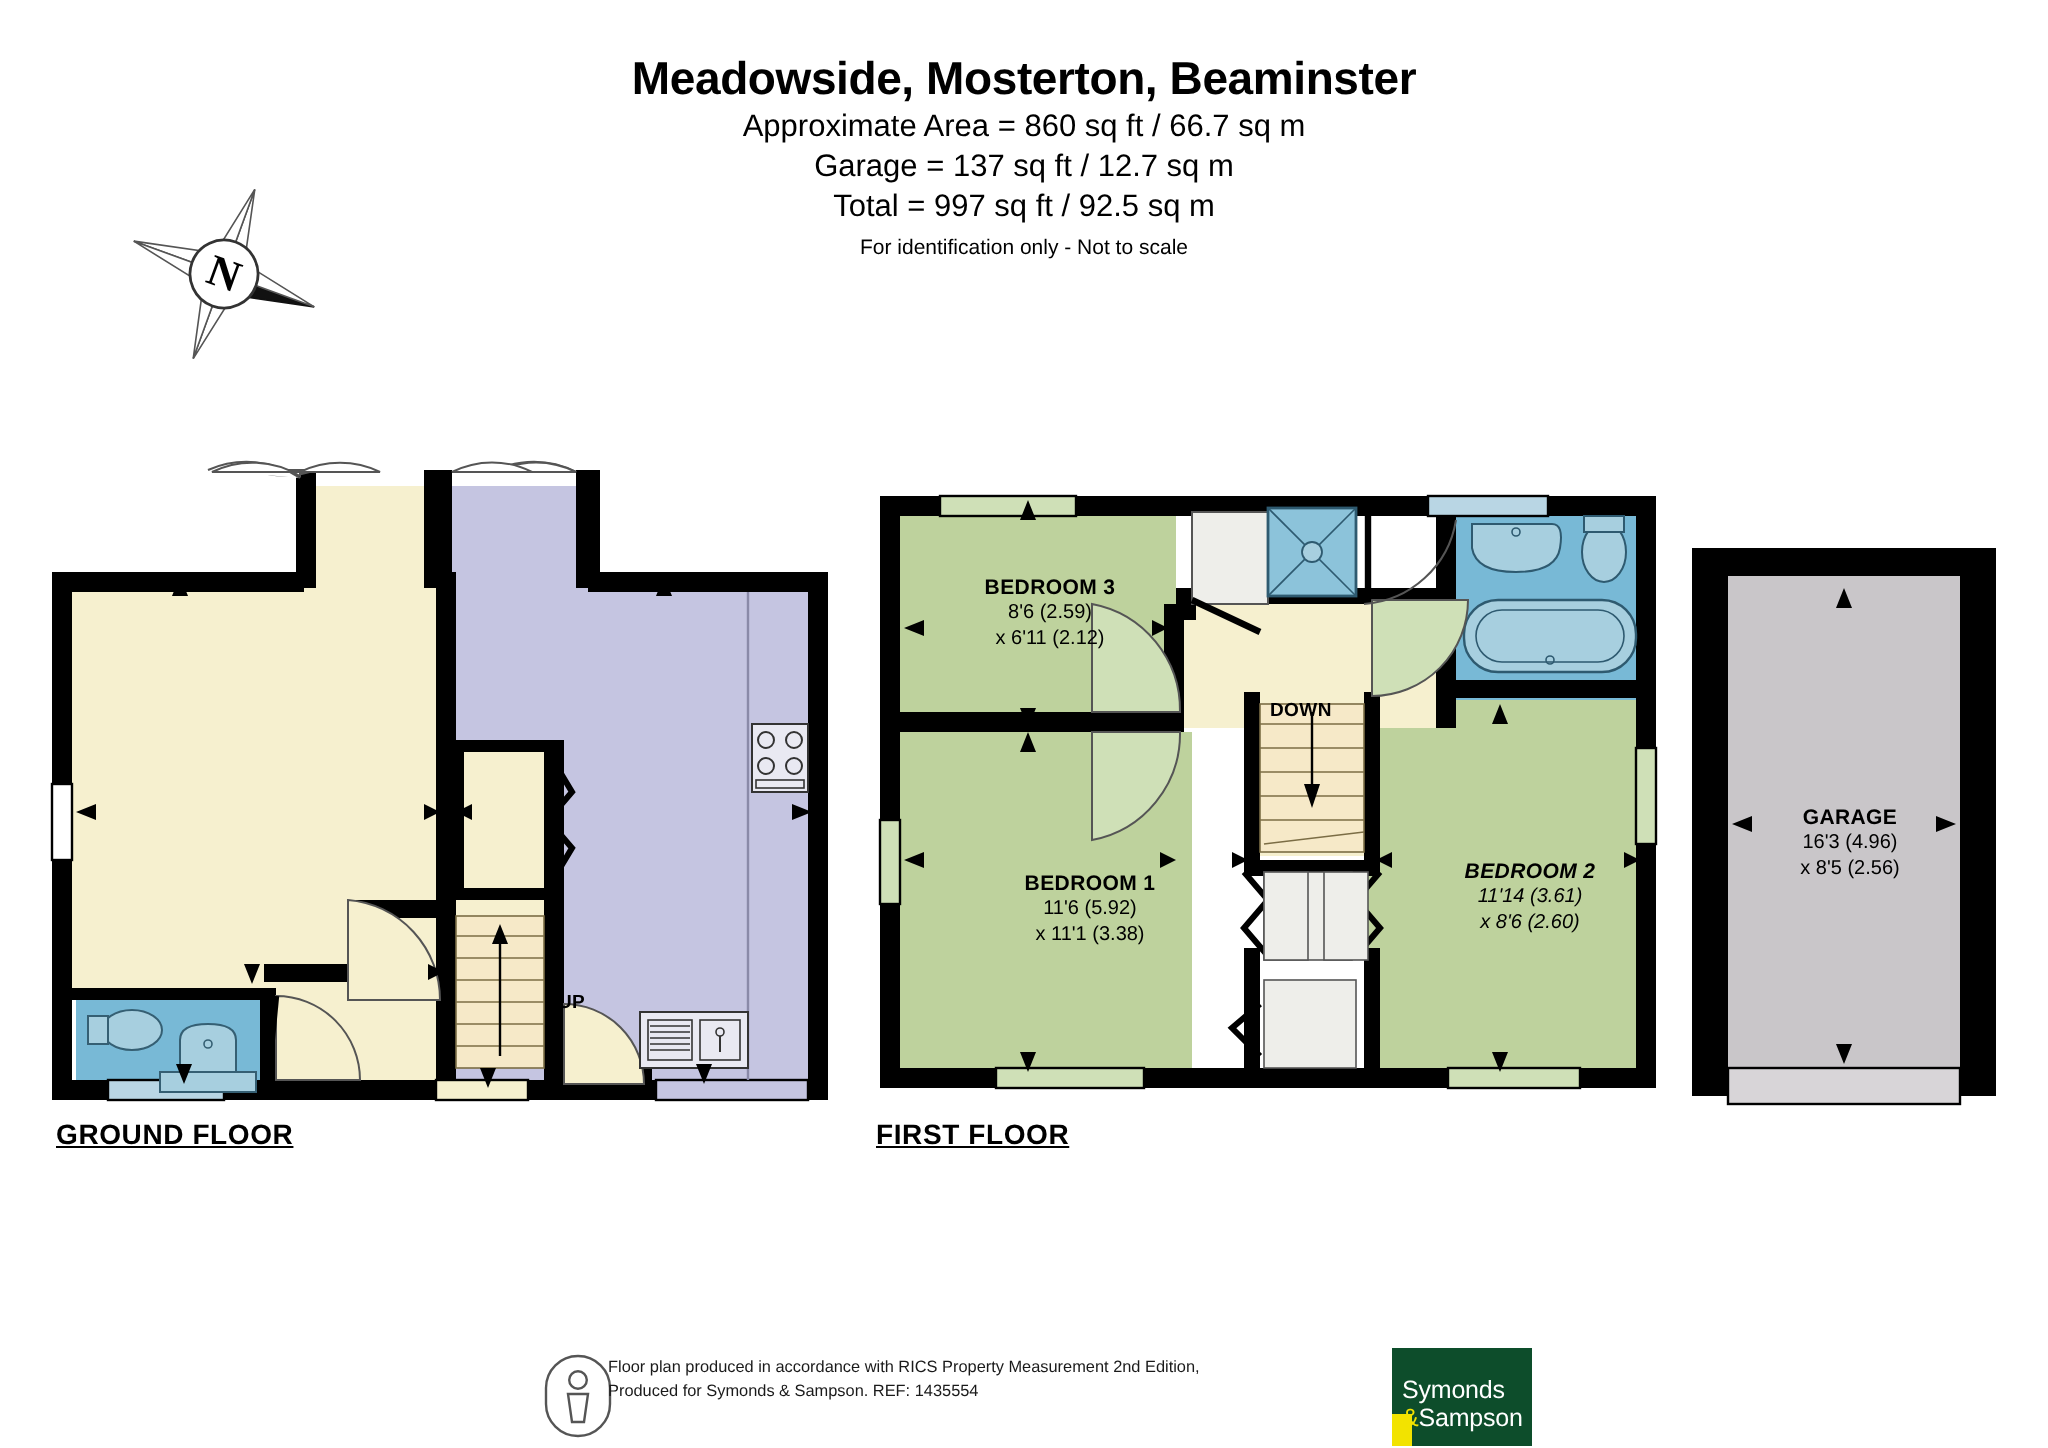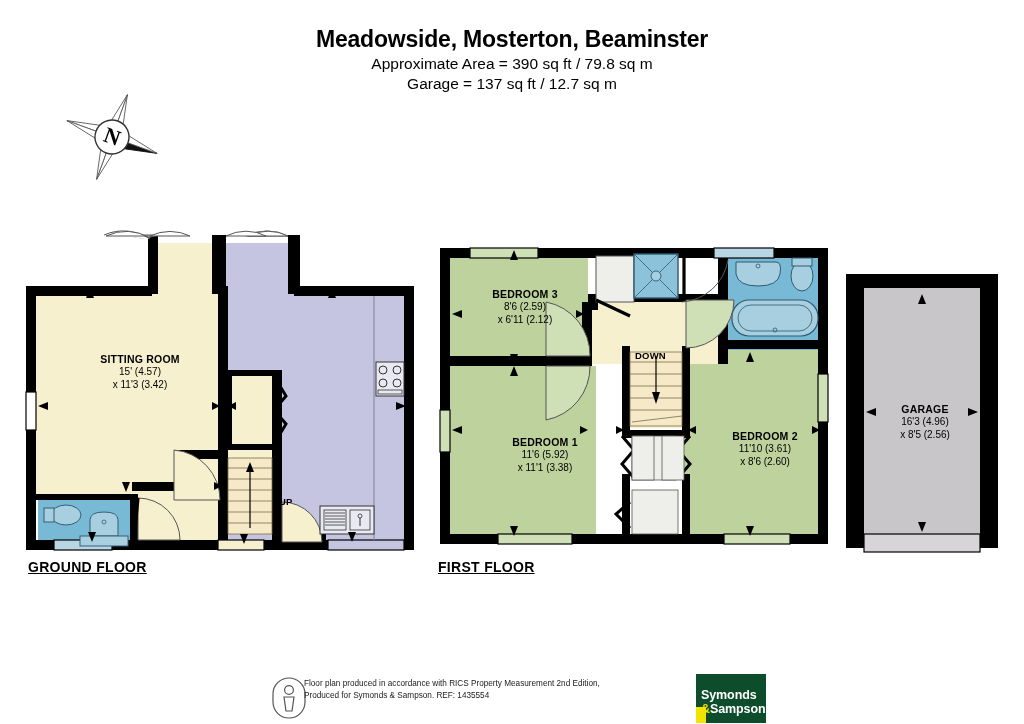--- a/index.html
+++ b/index.html
@@ -124,21 +124,20 @@
     margin-left: 16px;
   }
   .logo {
     position: absolute;
     left: 424px;
     top: 0px;
     width: 70px;
     height: 49px;
     background: #0d4d2b;
     overflow: hidden;
-    font-weight: bold;
   }
   .logo .l1 {
     position: absolute;
     left: 5px;
     top: 14px;
     color: #ffffff;
     font-size: 12.5px;
     line-height: 14px;
     letter-spacing: -0.1px;
   }
@@ -163,22 +162,24 @@
     background: #f2e300;
   }
 </style>
 </head>
 <body>
 
 <div id="page">
 
   <div class="header">
     <div class="plan-title">Meadowside, Mosterton, Beaminster</div>
-    <div class="area-line">Approximate Area = 390 sq ft / 79.8 sq m</div>
+    <div class="area-line">Approximate Area = 860 sq ft / 66.7 sq m</div>
     <div class="area-line">Garage = 137 sq ft / 12.7 sq m</div>
+    <div class="area-line">Total = 997 sq ft / 92.5 sq m</div>
+    <div class="ident-line">For identification only - Not to scale</div>
   </div>
 
   <div class="compass">
     <svg width="100" height="95" viewBox="0 0 100 95">
       <g transform="rotate(20 50 47)">
 
         <polygon points="50,2 58,40 50,47" fill="#ffffff" stroke="#555" stroke-width="0.8"></polygon>
         <polygon points="50,2 42,40 50,47" fill="#ffffff" stroke="#555" stroke-width="0.8"></polygon>
         <polygon points="98,47 60,55 50,47" fill="#111111" stroke="#111" stroke-width="0.8"></polygon>
         <polygon points="98,47 60,39 50,47" fill="#ffffff" stroke="#555" stroke-width="0.8"></polygon>
@@ -339,25 +340,20 @@
         <polygon points="70,332 66,322 74,322"></polygon>
         <polygon points="222,334 218,324 226,324"></polygon>
         <polygon points="330,332 326,322 334,322"></polygon>
         <polygon points="200,276 192,272 192,280"></polygon>
       </g>
     </svg>
   </div>
 
   <div class="floor-label" style="left:28px; top:547px;">GROUND FLOOR</div>
 
-  <div class="room-label" style="left:60px; top:341px; width:160px;">
-    <div class="rl-name">SITTING ROOM</div>
-    <div class="rl-dim">15' (4.57)</div>
-    <div class="rl-dim">x 11'3 (3.42)</div>
-  </div>
 
 
   <div class="stair-word" style="left:238px; top:484px;margin-left:41px;">UP</div>
 
   <div class="plan" style="left:436px; top:232px;">
     <svg width="400" height="312" viewBox="0 0 400 312">
 
       <g>
         <rect x="12" y="12" width="140" height="108" fill="#bed29d"></rect>
         <rect x="12" y="122" width="148" height="168" fill="#bed29d"></rect>
@@ -492,23 +488,23 @@
     <div class="rl-dim">8'6 (2.59)</div>
     <div class="rl-dim">x 6'11 (2.12)</div>
   </div>
 
   <div class="room-label" style="left:475px; top:424px; width:140px;">
     <div class="rl-name">BEDROOM 1</div>
     <div class="rl-dim">11'6 (5.92)</div>
     <div class="rl-dim">x 11'1 (3.38)</div>
   </div>
 
-  <div class="room-label" style="left:695px; top:418px; width:140px;">
+  <div class="room-label" style="left:695px; top:418px; width:140px;font-style:italic;">
     <div class="rl-name">BEDROOM 2</div>
-    <div class="rl-dim">11'10 (3.61)</div>
+    <div class="rl-dim">11'14 (3.61)</div>
     <div class="rl-dim">x 8'6 (2.60)</div>
   </div>
 
   <div class="stair-word" style="left:635px; top:338px;">DOWN</div>
 
   <div class="plan" style="left:840px; top:258px;">
     <svg width="170" height="285" viewBox="0 0 170 285">
       <rect x="6" y="4" width="152" height="274" fill="#c9c6c9"></rect>
       <g fill="#000000">
         <rect x="6" y="4" width="152" height="14"></rect>

